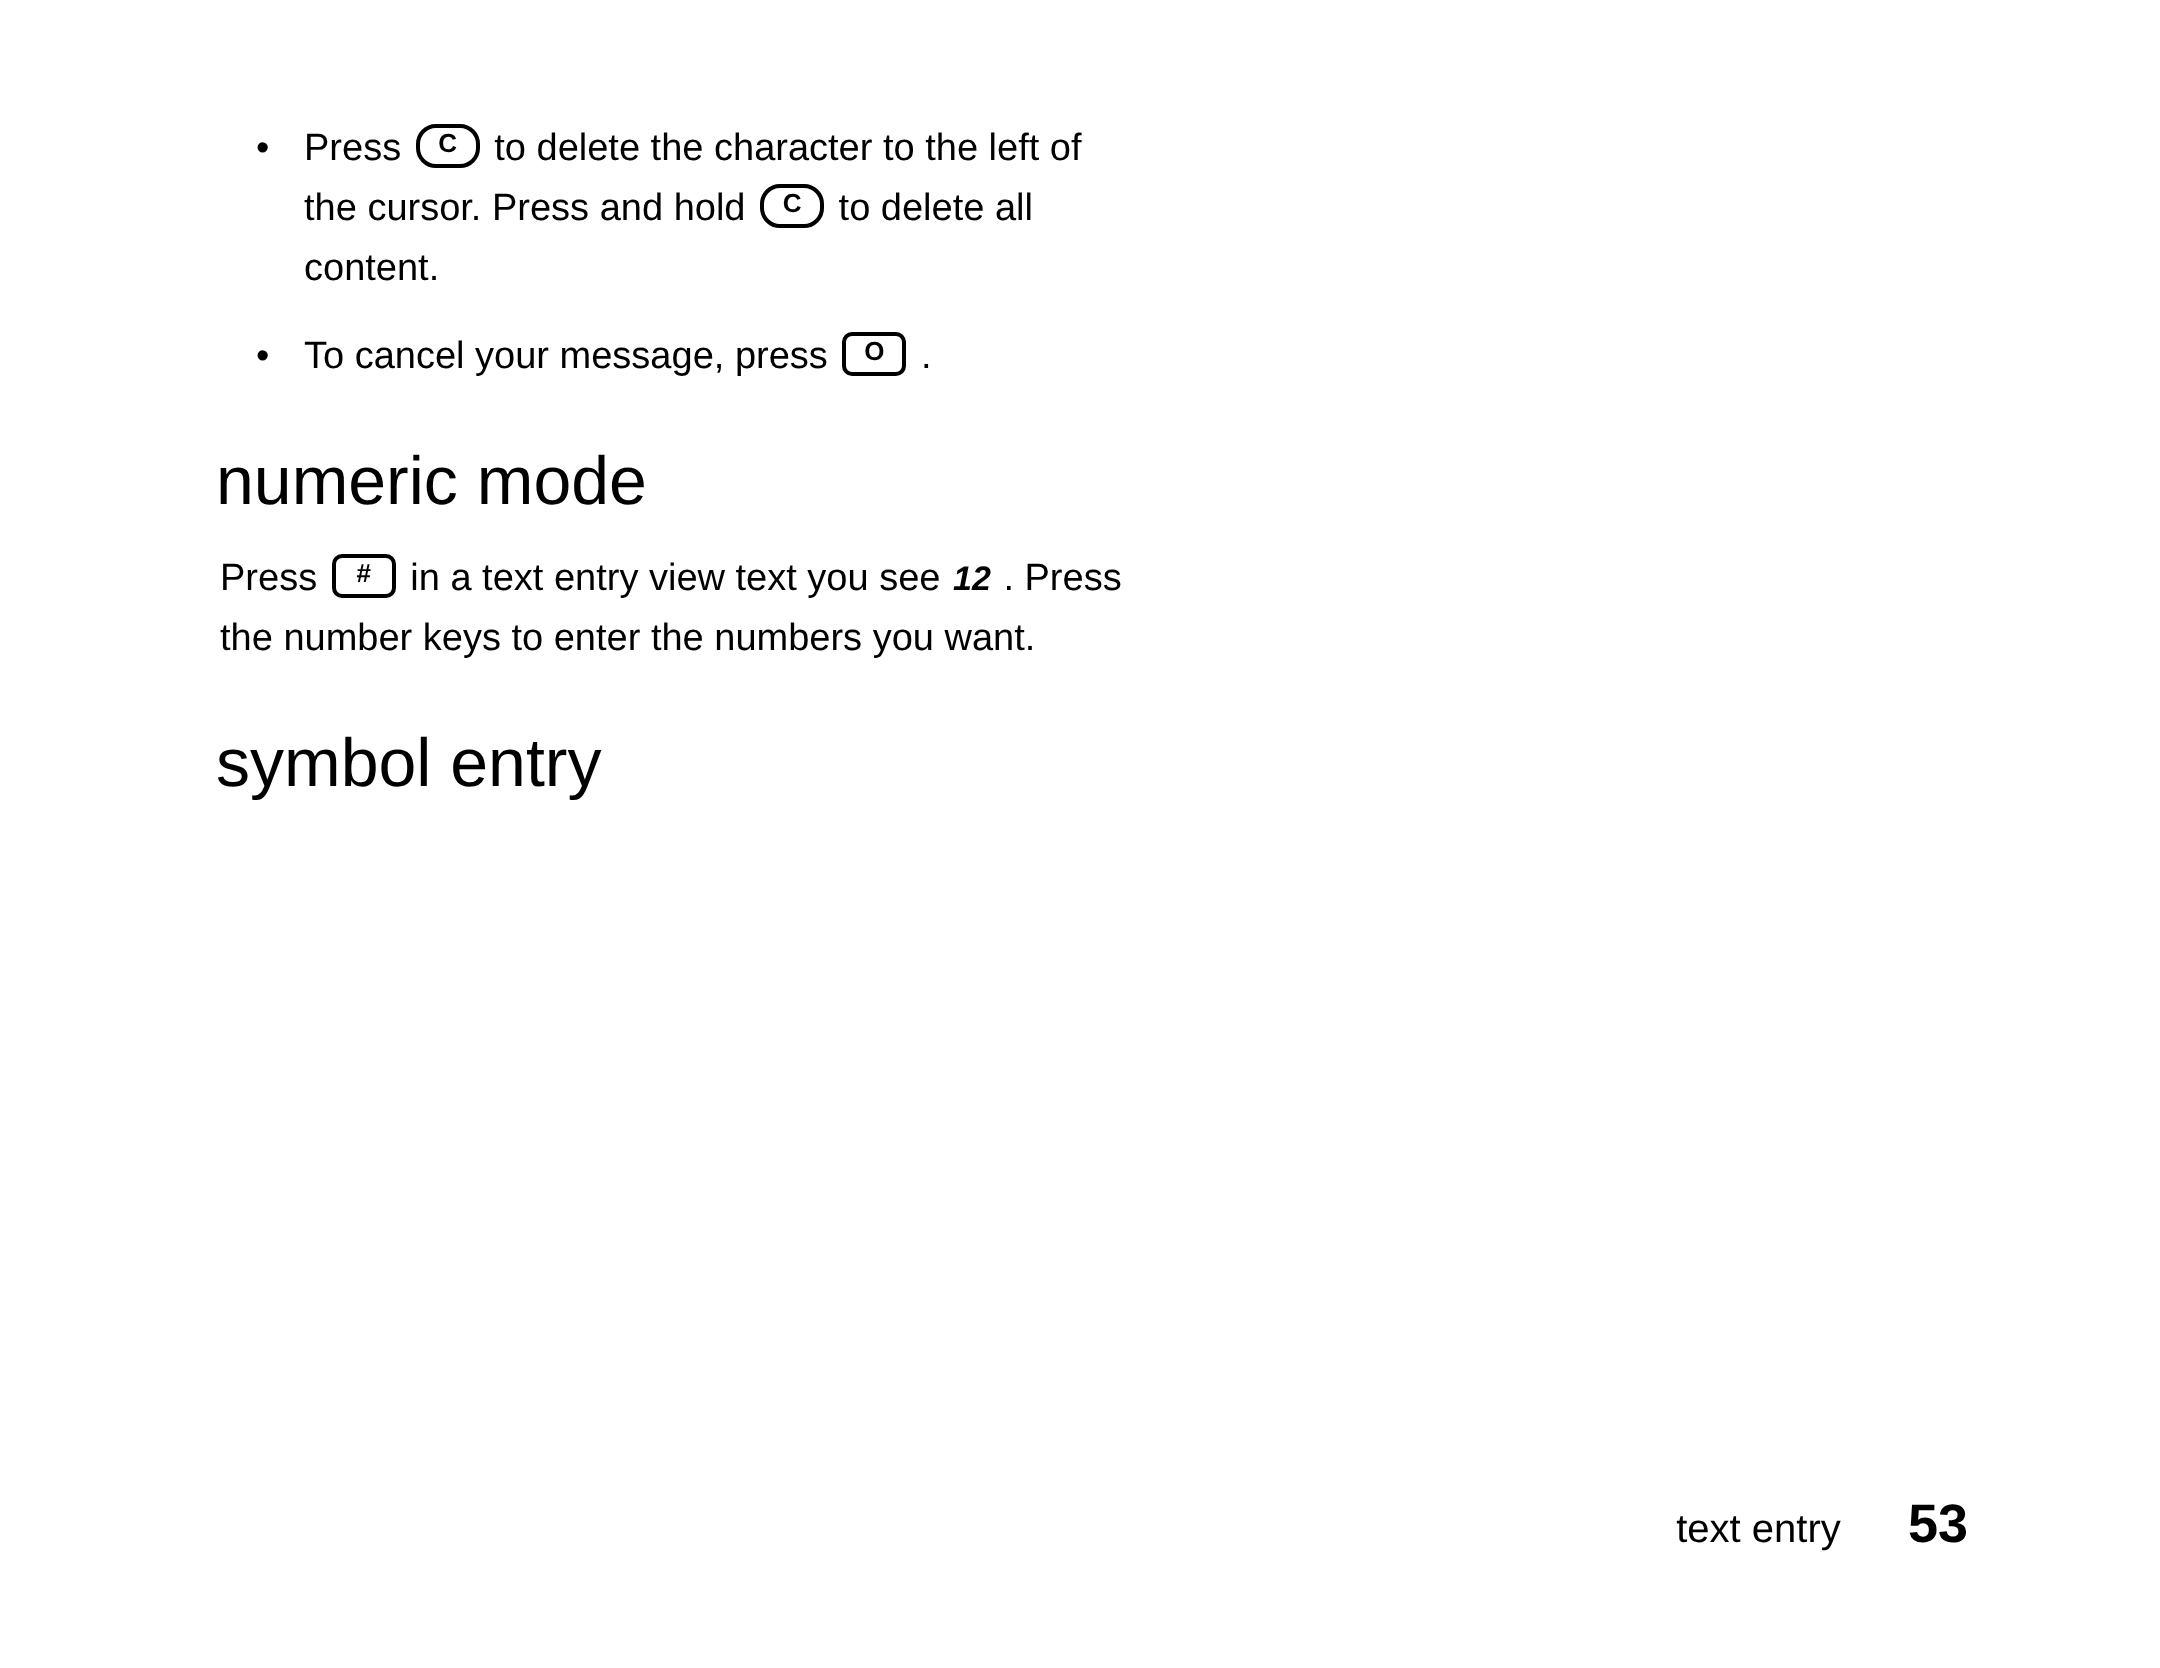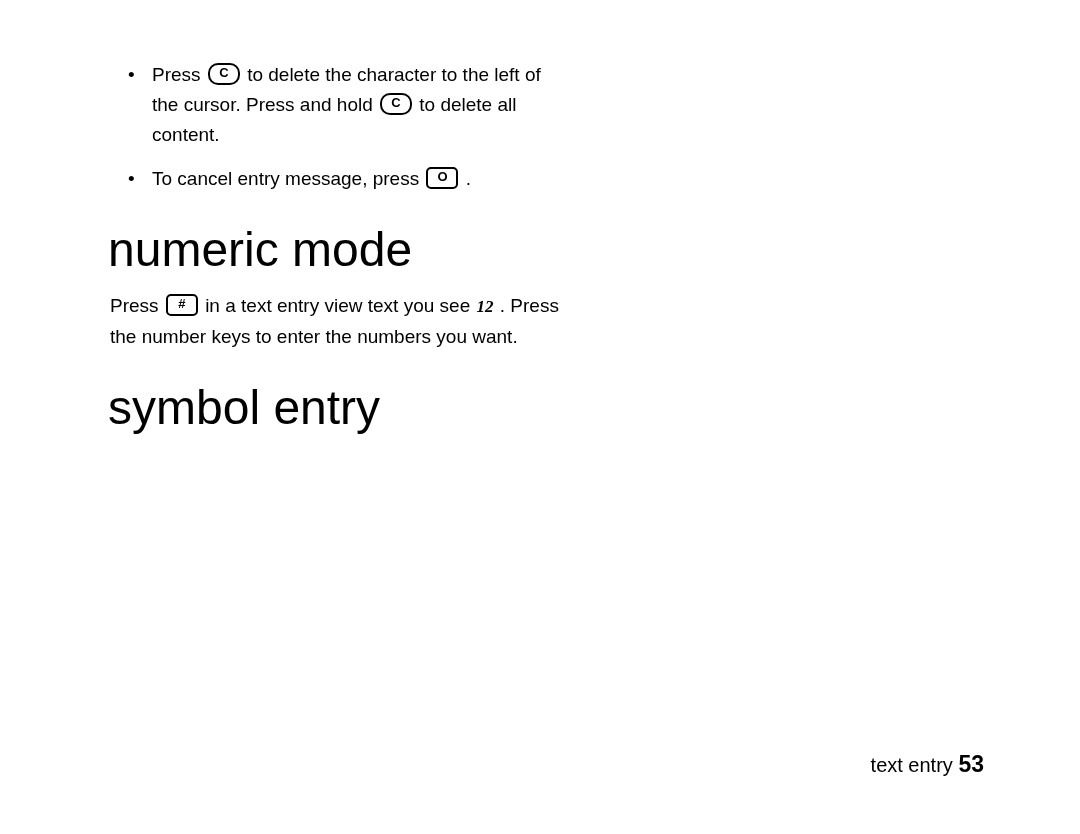--- a/index.html
+++ b/index.html
@@ -34,21 +34,21 @@
   }
   .bullet-list li::before{
     content:"•";
     position:absolute;
     left:-24px;
     top:0;
     font-size:19px;
   }
   h2{
     font-weight:400;
-    font-size:48px;
+    font-size:34px;
     margin:28px 0 14px -2px;
     letter-spacing:0;
   }
   p.para{
     font-size:19px;
     line-height:30px;
     margin:0 0 20px 0;
   }
   .keycap{
     display:inline-block;
@@ -64,21 +64,21 @@
     font-size:13px;
     font-weight:700;
     text-align:center;
     font-family:Arial,Helvetica,sans-serif;
     box-sizing:content-box;
     margin:0 2px;
   }
   .keycap.wide{border-radius:10px;min-width:22px}
   .num12{
     display:inline-block;
-    font-family:Liberation Serif, serif;
+    font-family:Liberation Sans, sans-serif;
     font-weight:700;
     font-style:italic;
     font-size:17px;
     vertical-align:baseline;
     margin:0 1px;
   }
   .nav-dot{
     display:inline-block;
     vertical-align:middle;
     position:relative;
@@ -103,43 +103,44 @@
   .nav-dot .r{top:6px;right:-1px;border-top:3px solid transparent;border-bottom:3px solid transparent;border-left:4px solid #000}
 
   .footer{
     position:absolute;
     right:96px;
     bottom:56px;
     font-size:20px;
   }
   .footer .section{
     font-weight:400;
+    margin-right:28px;
     text-align:center;
   }
   .footer .pagenum{
     font-weight:700;
-    font-size:23px;
+    font-size:27px;
   }
 </style>
 </head>
 <body>
 
 <div class="page">
   <div class="body-col">
 
     <ul class="bullet-list">
       <li>
         <span>Press </span>
         <span class="keycap wide">C</span>
         <span> to delete the character to the left of the cursor. Press and hold </span>
         <span class="keycap wide">C</span>
         <span> to delete all content.</span>
       </li>
       <li>
-        <span>To cancel entry message, press </span>
+        <span>To cancel your message, press </span>
         <span class="keycap">O</span>
         <span>.</span>
       </li>
     </ul>
 
     <h2>numeric mode</h2>
     <p class="para">
       <span>Press </span>
       <span class="keycap">#</span>
       <span> in a text entry view text you see </span>

